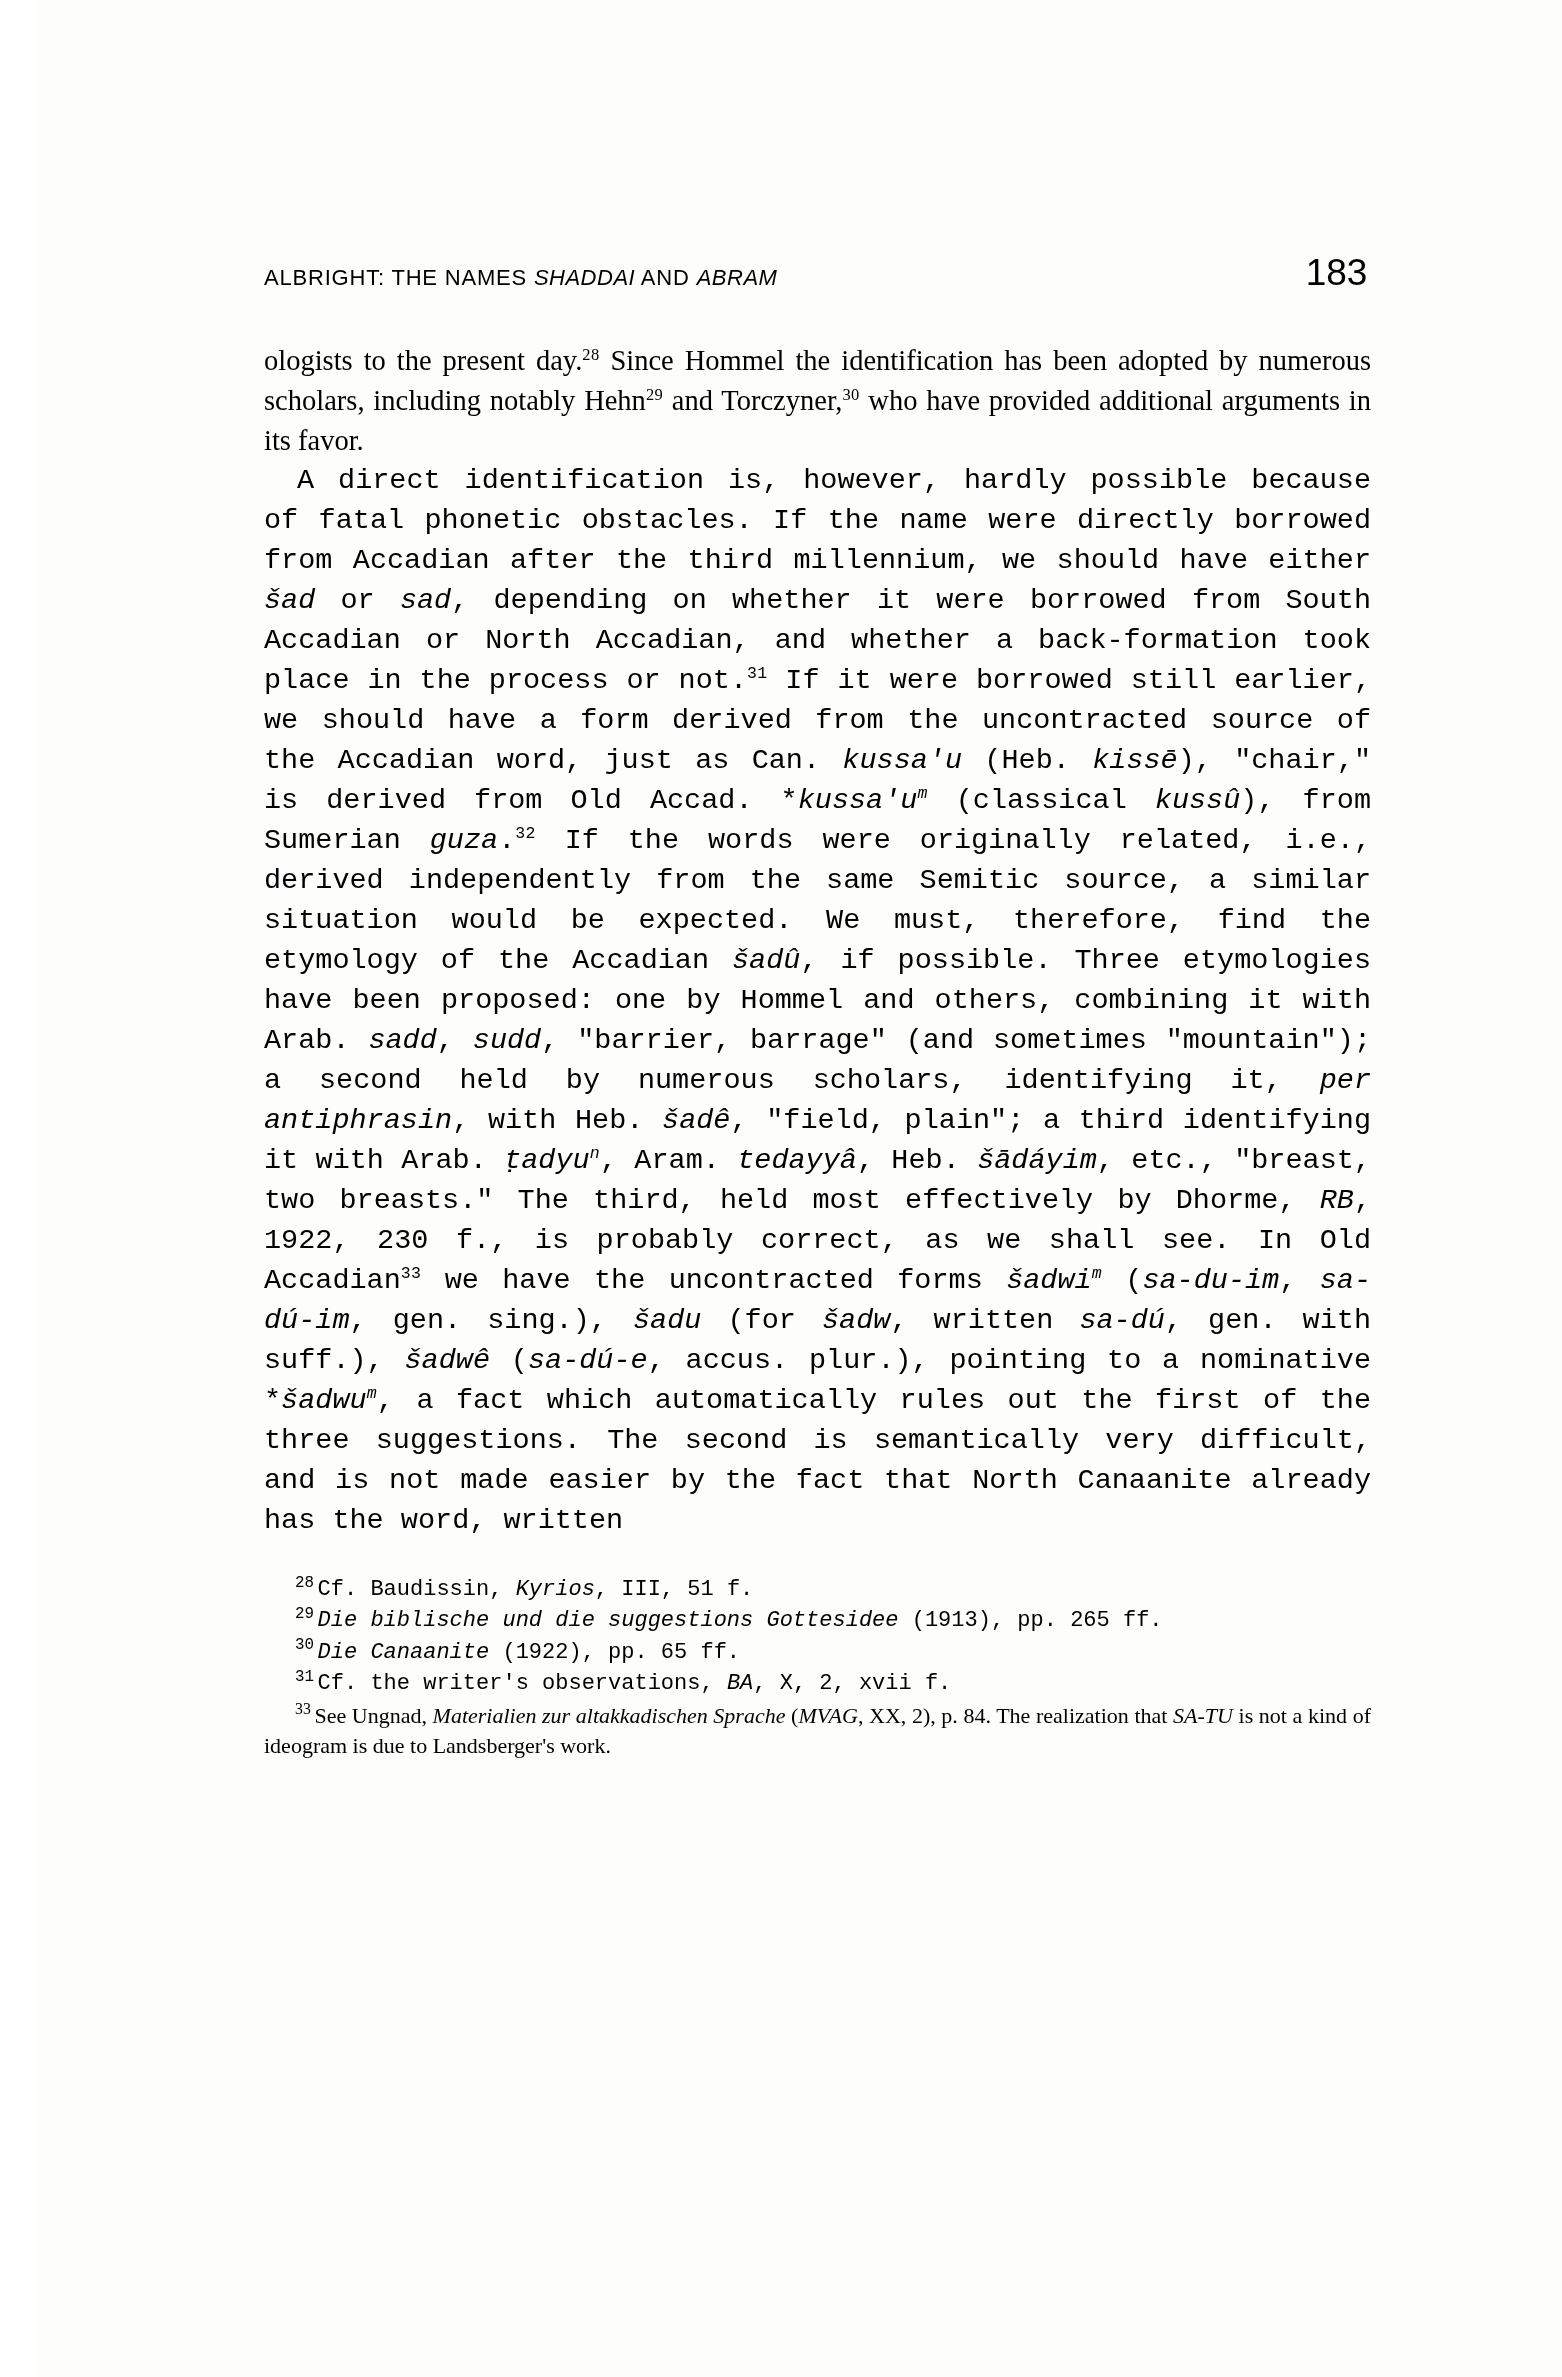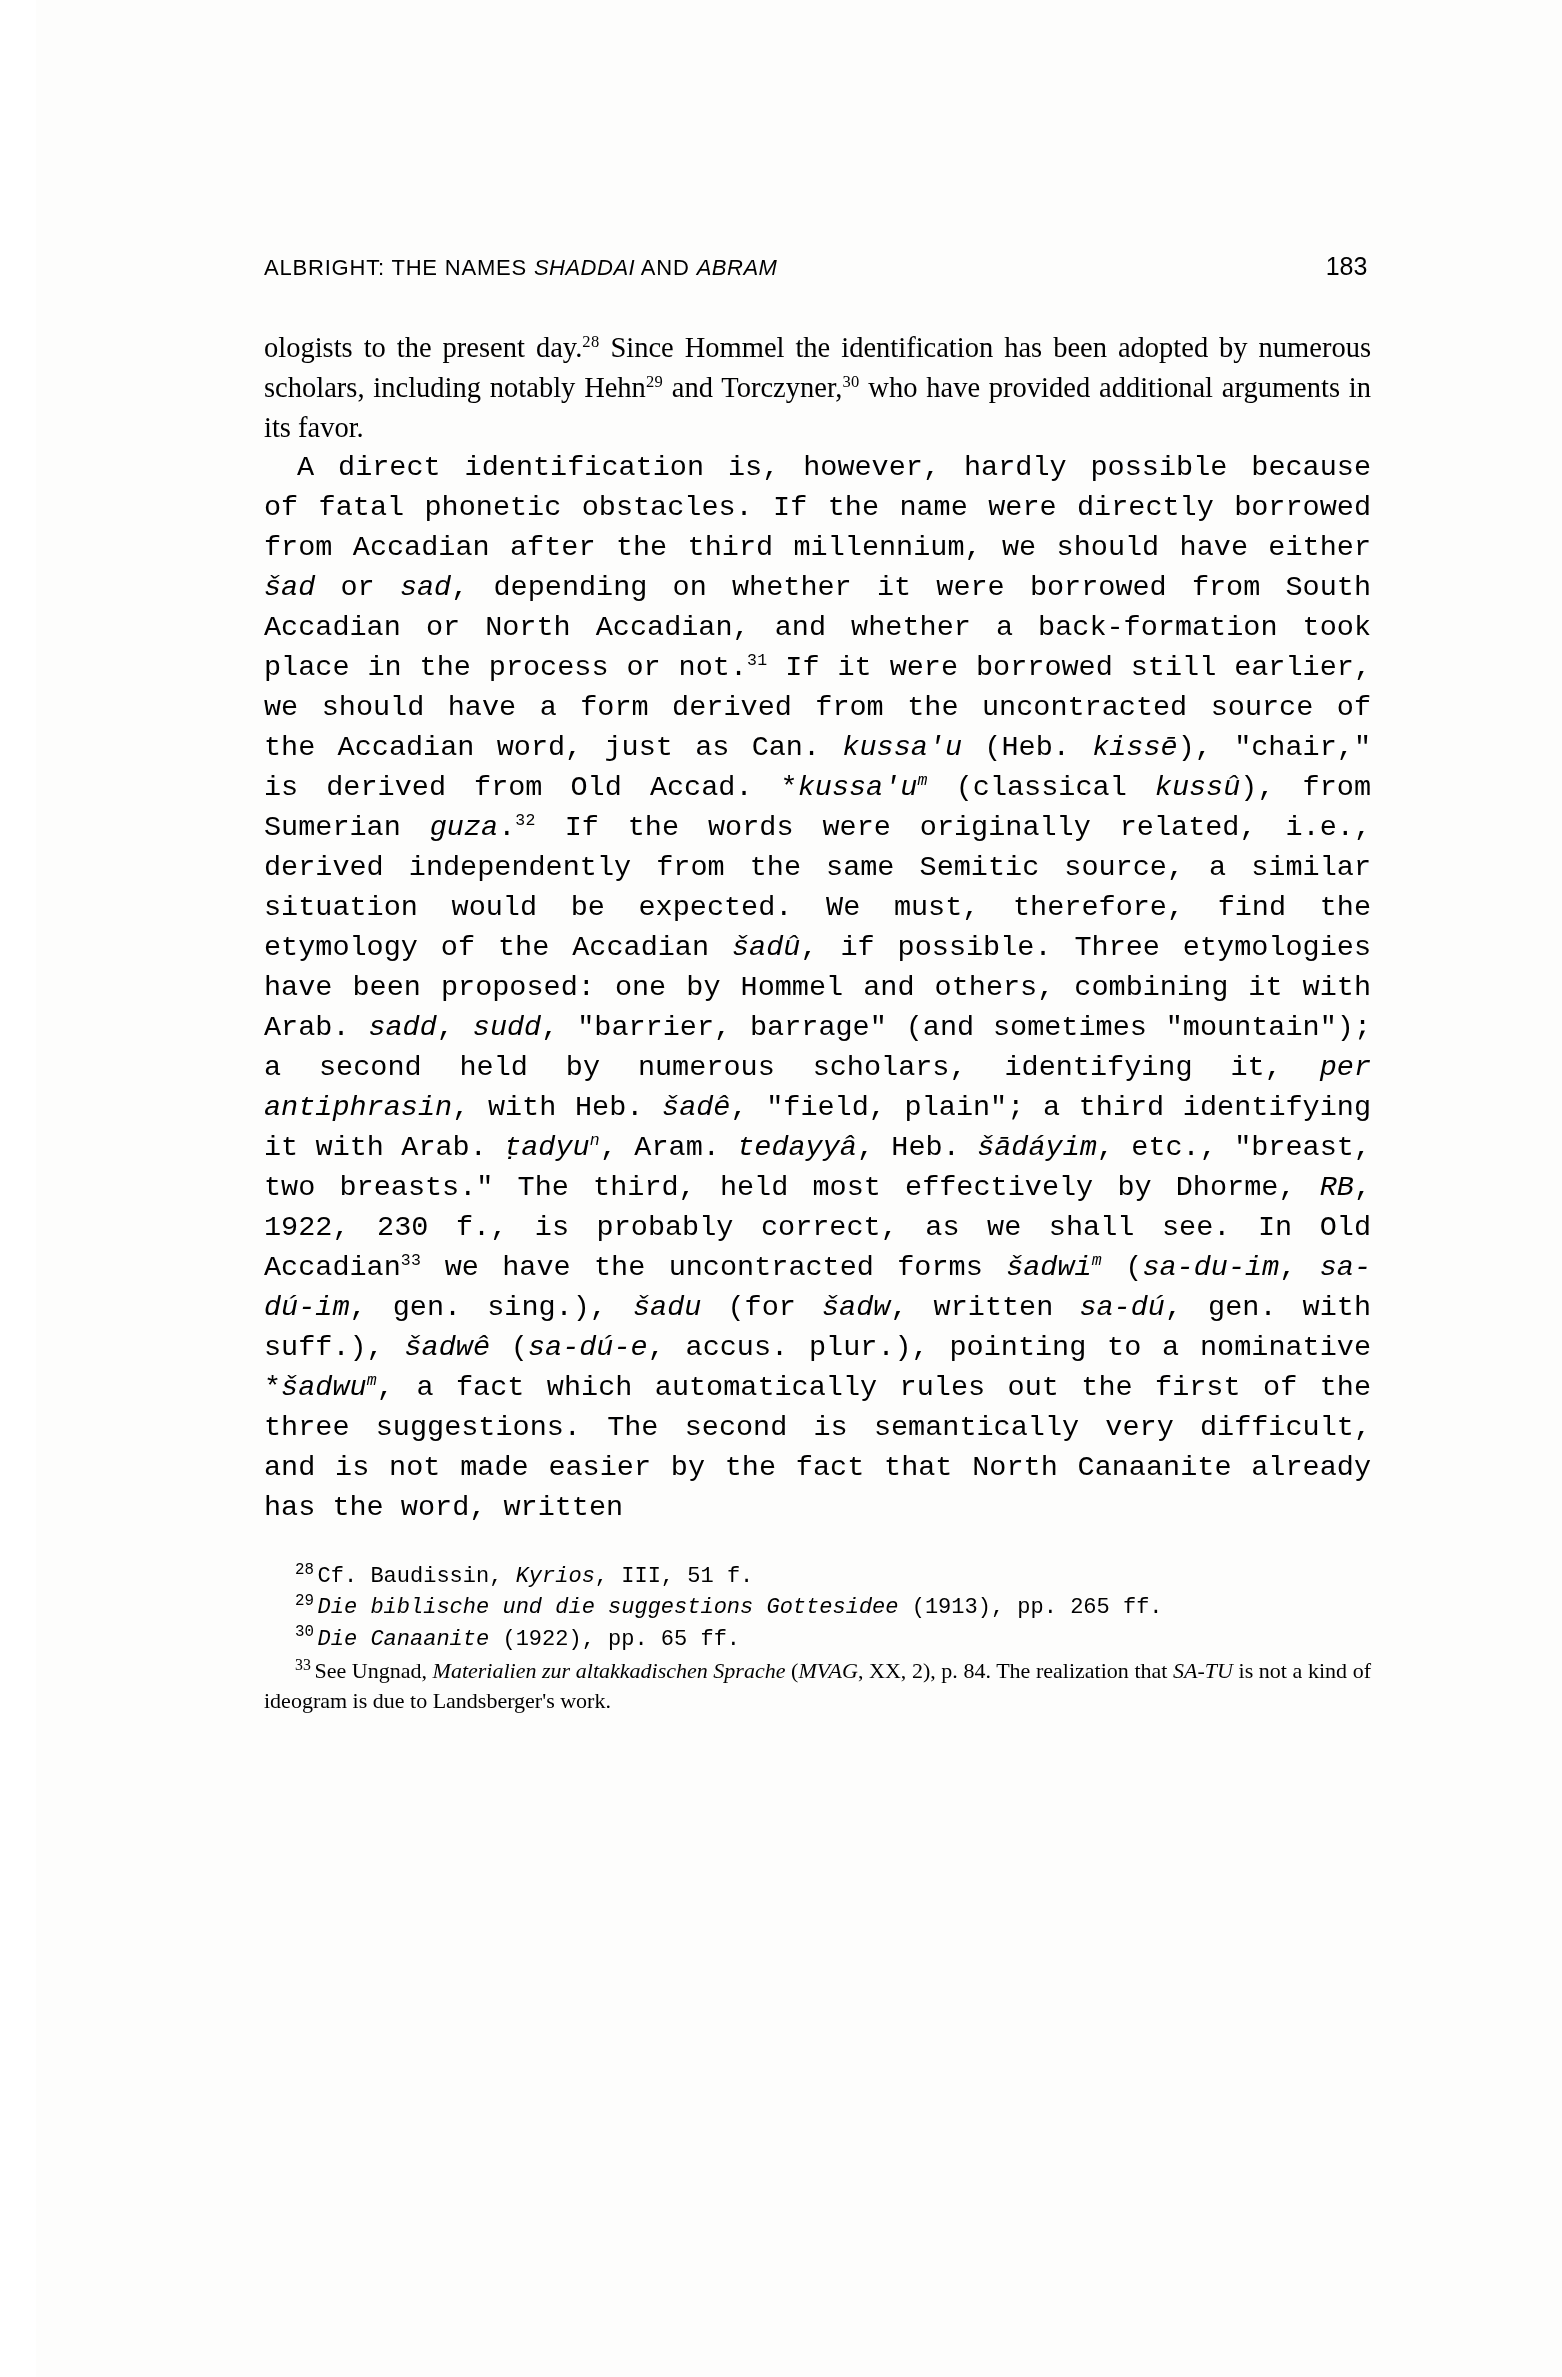--- a/index.html
+++ b/index.html
@@ -41,21 +41,21 @@
     font-size: 22px;
     letter-spacing: 0.8px;
     white-space: nowrap;
   }
   .runhead-title .it {
     font-style: italic;
     letter-spacing: 0.5px;
   }
   .runhead-page {
     font-family: "Liberation Sans", sans-serif;
-    font-size: 25px;
+    font-size: 37px;
     letter-spacing: 0px;
     padding-right: 3.6px;
   }
   
   .body-text p {
     margin: 0;
     font-size: 28.5px;
     line-height: 40px;
     text-align: justify;
     text-justify: inter-word;
@@ -122,20 +122,21 @@
     <div class="body-text">
       <p>ologists to the present day.<sup>28</sup> Since Hommel the identification has been adopted by numerous scholars, including notably Hehn<sup>29</sup> and Torczyner,<sup>30</sup> who have provided additional arguments in its favor.</p>
       <p class="indent">A direct identification is, however, hardly possible because of fatal phonetic obstacles. If the name were directly borrowed from Accadian after the third millennium, we should have either <span class="it">šad</span> or <span class="it">sad</span>, depending on whether it were borrowed from South Accadian or North Accadian, and whether a back-formation took place in the process or not.<sup>31</sup> If it were borrowed still earlier, we should have a form derived from the uncontracted source of the Accadian word, just as Can. <span class="it">kussa'u</span> (Heb. <span class="it">kissē</span>), "chair," is derived from Old Accad. *<span class="it">kussa'u<sup>m</sup></span> (classical <span class="it">kussû</span>), from Sumerian <span class="it">guza</span>.<sup>32</sup> If the words were originally related, i.e., derived independently from the same Semitic source, a similar situation would be expected. We must, therefore, find the etymology of the Accadian <span class="it">šadû</span>, if possible. Three etymologies have been proposed: one by Hommel and others, combining it with Arab. <span class="it">sadd</span>, <span class="it">sudd</span>, "barrier, barrage" (and sometimes "mountain"); a second held by numerous scholars, identifying it, <span class="it">per antiphrasin</span>, with Heb. <span class="it">šadê</span>, "field, plain"; a third identifying it with Arab. <span class="it">ṭadyu<sup>n</sup></span>, Aram. <span class="it">tedayyâ</span>, Heb. <span class="it">šādáyim</span>, etc., "breast, two breasts." The third, held most effectively by Dhorme, <span class="it">RB</span>, 1922, 230 f., is probably correct, as we shall see. In Old Accadian<sup>33</sup> we have the uncontracted forms <span class="it">šadwi<sup>m</sup></span> (<span class="it">sa-du-im</span>, <span class="it">sa-dú-im</span>, gen. sing.), <span class="it">šadu</span> (for <span class="it">šadw</span>, written <span class="it">sa-dú</span>, gen. with suff.), <span class="it">šadwê</span> (<span class="it">sa-dú-e</span>, accus. plur.), pointing to a nominative *<span class="it">šadwu<sup>m</sup></span>, a fact which automatically rules out the first of the three suggestions. The second is semantically very difficult, and is not made easier by the fact that North Canaanite already has the word, written</p>
     </div>
 
     <div class="footnotes">
       <div>
           <p class="fn first-indent"><span class="fnum">28</span><span>Cf. Baudissin, <span class="it">Kyrios</span>, III, 51 f.</span></p>
           <p class="fn first-indent"><span class="fnum">29</span><span><span class="it">Die biblische und die suggestions Gottesidee</span> (1913), pp. 265 ff.</span></p>
           <p class="fn first-indent"><span class="fnum">30</span><span><span class="it">Die Canaanite</span> (1922), pp. 65 ff.</span></p>
+          <p class="fn first-indent"><span class="fnum">31</span><span>Cf. the writer's observations, <span class="it">BA</span>, X, 2, xvii f.</span></p>
         </div>
       <p class="fn-block fn-indent">
         <span class="fnum">33</span><span>See Ungnad, <span class="it">Materialien zur altakkadischen Sprache</span> (<span class="it">MVAG</span>, XX, 2), p. 84. The realization that <span class="it">SA-TU</span> is not a kind of ideogram is due to Landsberger's work.</span>
       </p>
     </div>
 
   </div>
 </div>
 
 

